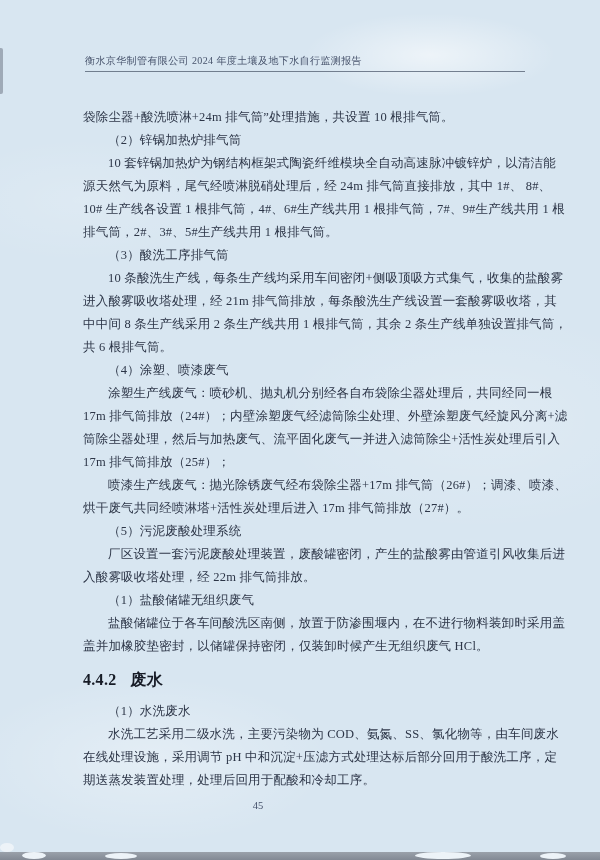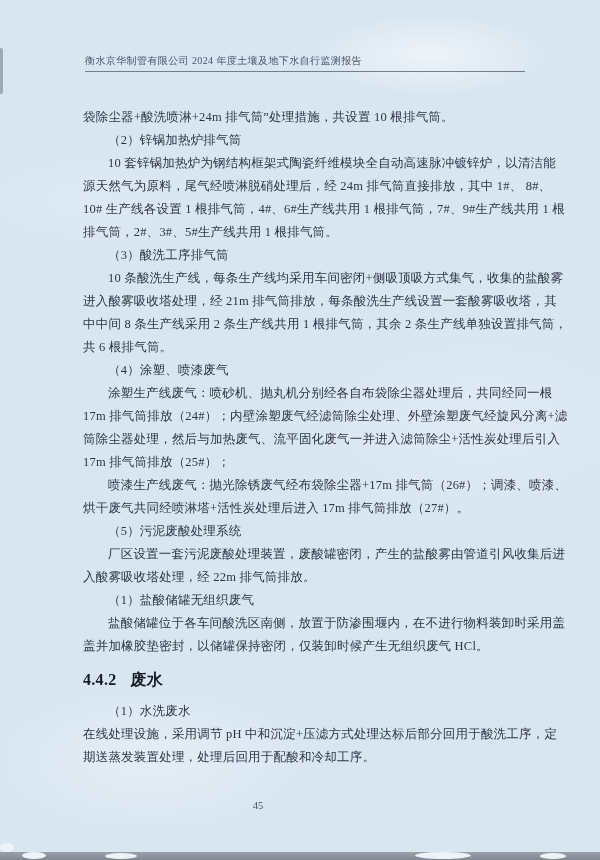--- a/index.html
+++ b/index.html
@@ -119,20 +119,21 @@
       <div class="line indent">喷漆生产线废气：抛光除锈废气经布袋除尘器+17m 排气筒（26#）；调漆、喷漆、</div>
       <div class="line">烘干废气共同经喷淋塔+活性炭处理后进入 17m 排气筒排放（27#）。</div>
       <div class="line indent">（5）污泥废酸处理系统</div>
       <div class="line indent">厂区设置一套污泥废酸处理装置，废酸罐密闭，产生的盐酸雾由管道引风收集后进</div>
       <div class="line">入酸雾吸收塔处理，经 22m 排气筒排放。</div>
       <div class="line indent">（1）盐酸储罐无组织废气</div>
       <div class="line indent">盐酸储罐位于各车间酸洗区南侧，放置于防渗围堰内，在不进行物料装卸时采用盖</div>
       <div class="line">盖并加橡胶垫密封，以储罐保持密闭，仅装卸时候产生无组织废气 HCl。</div>
       <div class="heading2"><span class="h-num">4.4.2</span><span class="h-label">废水</span></div>
       <div class="line indent">（1）水洗废水</div>
+      <div class="line indent">水洗工艺采用二级水洗，主要污染物为 COD、氨氮、SS、氯化物等，由车间废水</div>
       <div class="line">在线处理设施，采用调节 pH 中和沉淀+压滤方式处理达标后部分回用于酸洗工序，定</div>
       <div class="line">期送蒸发装置处理，处理后回用于配酸和冷却工序。</div>
     </div>
 
   <div class="page-number">45</div>
 
   <div class="left-smudge"></div>
   <div class="bottom-band"></div>
   <div class="scan-spot" style="left:22px;bottom:1px;width:24px;height:7px;"></div>
   <div class="scan-spot" style="left:105px;bottom:1px;width:32px;height:6px;"></div>

